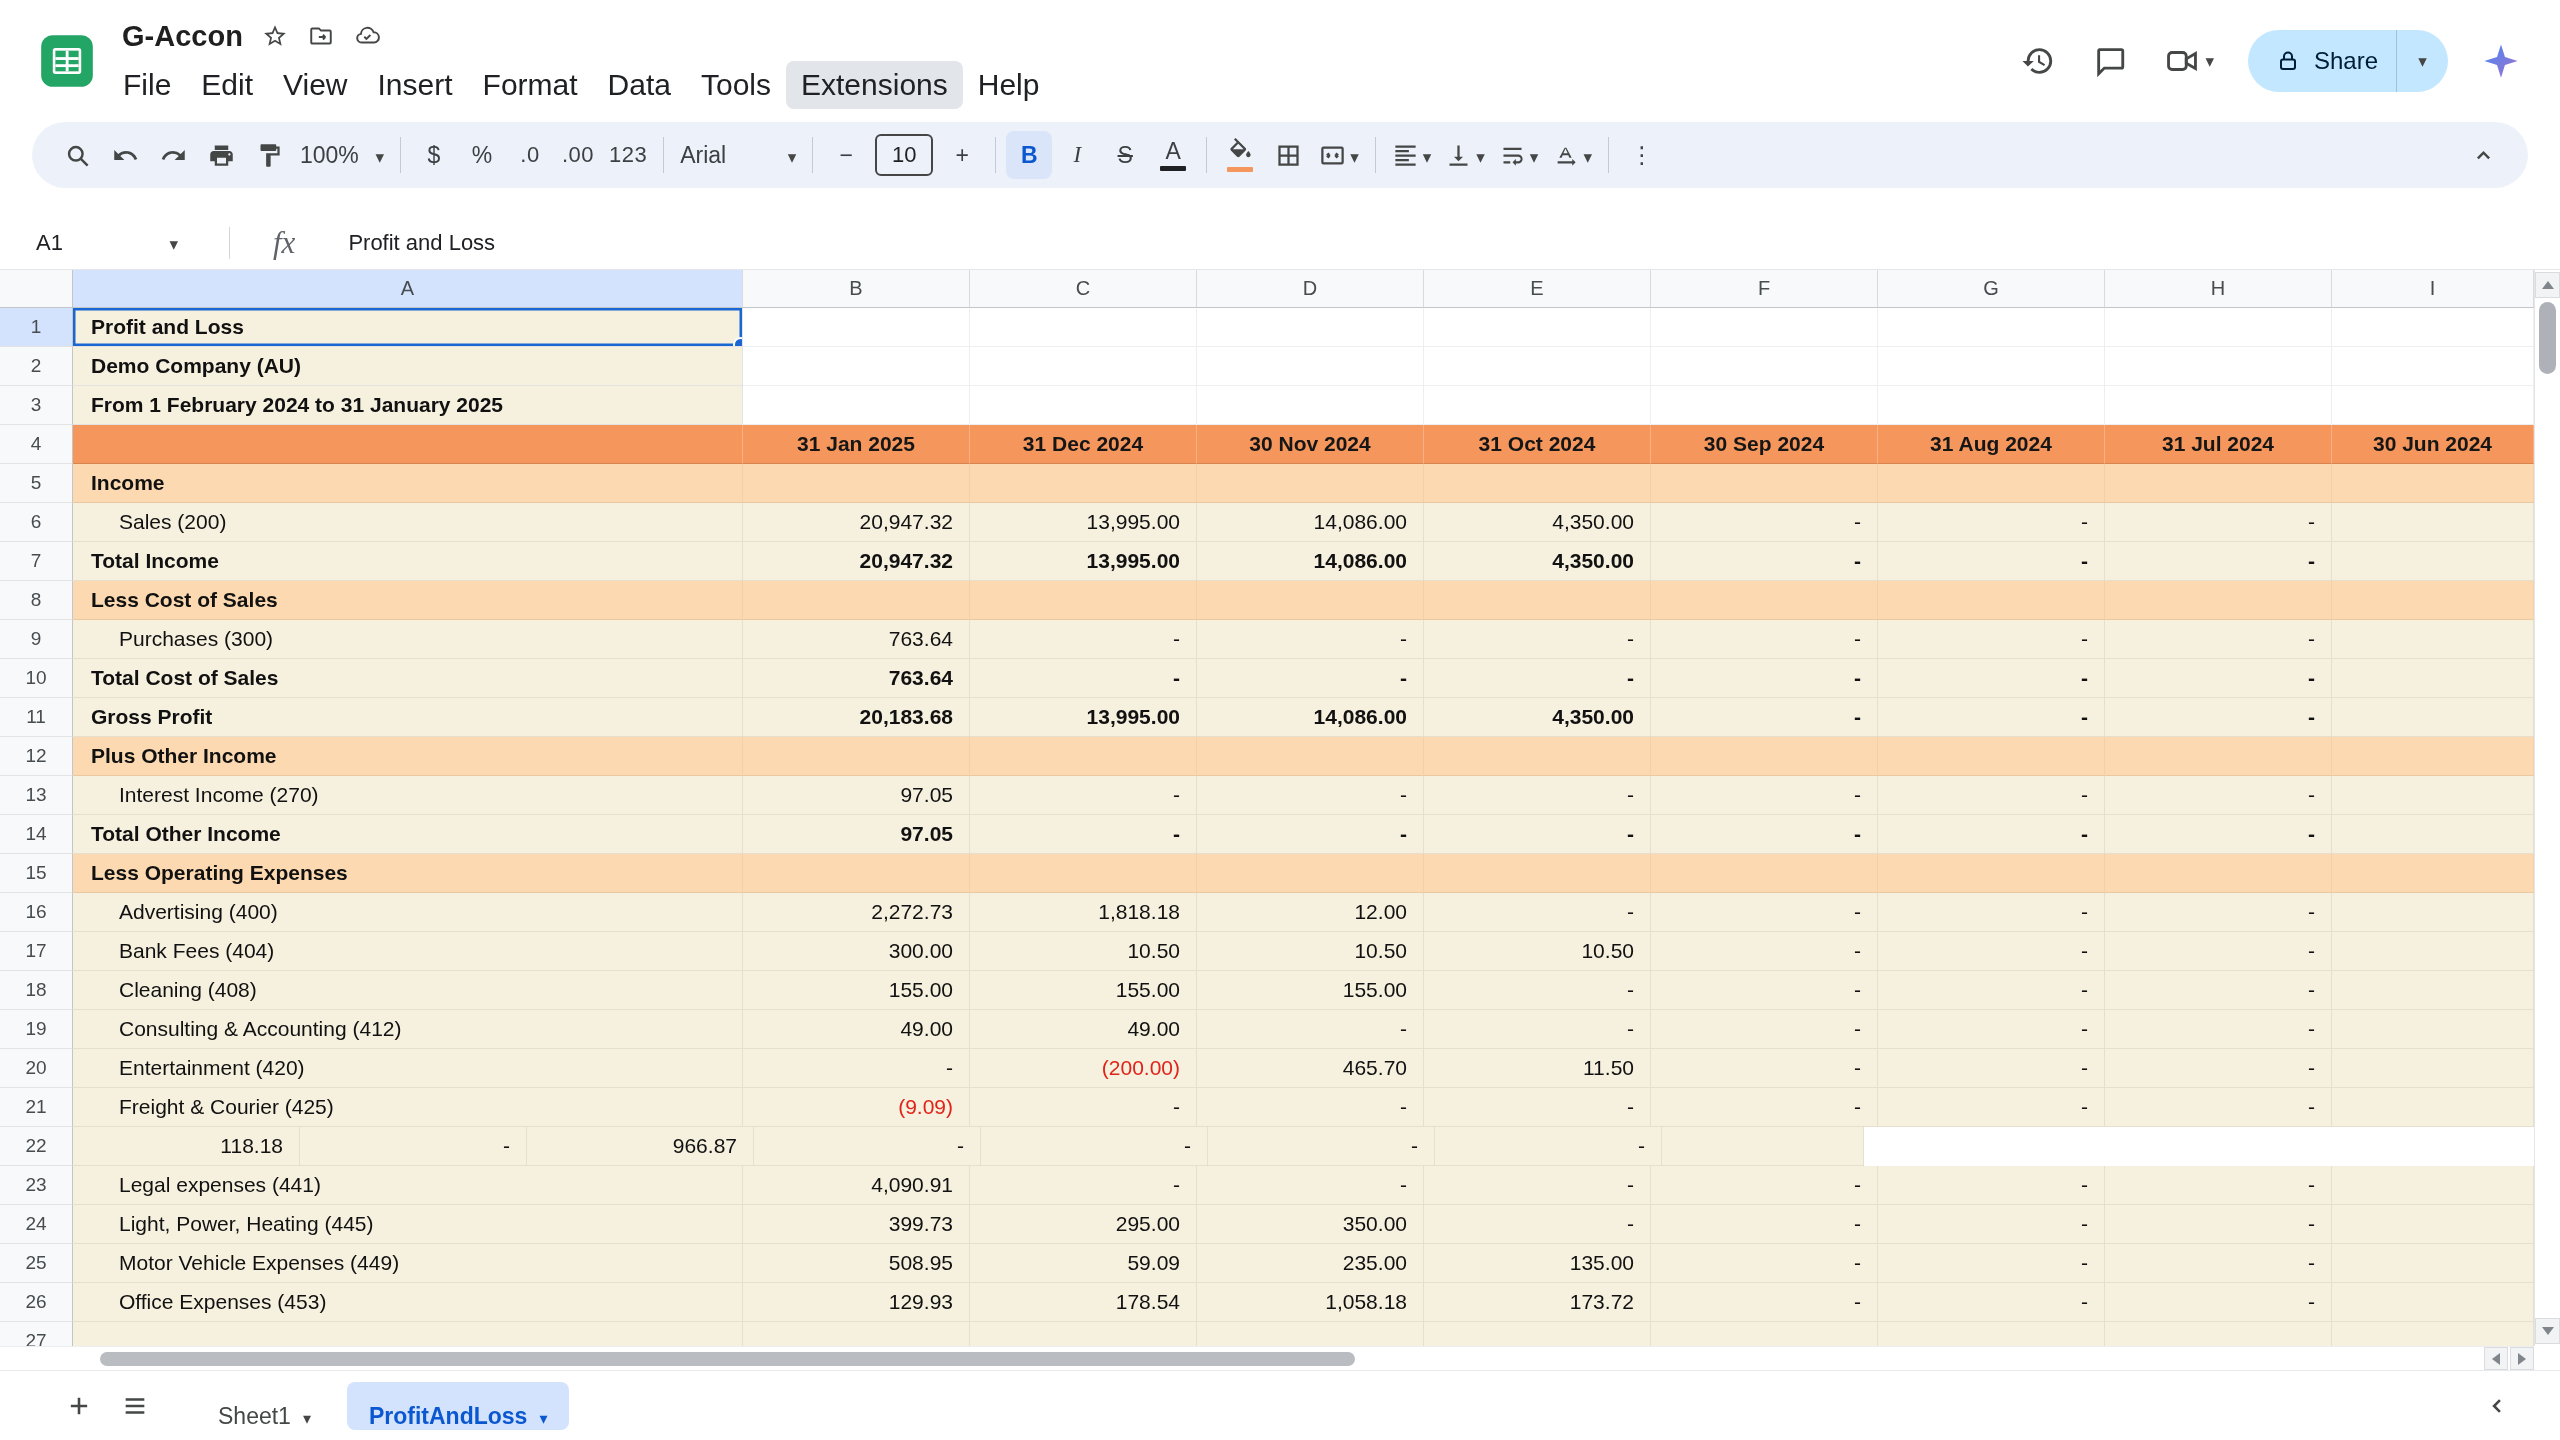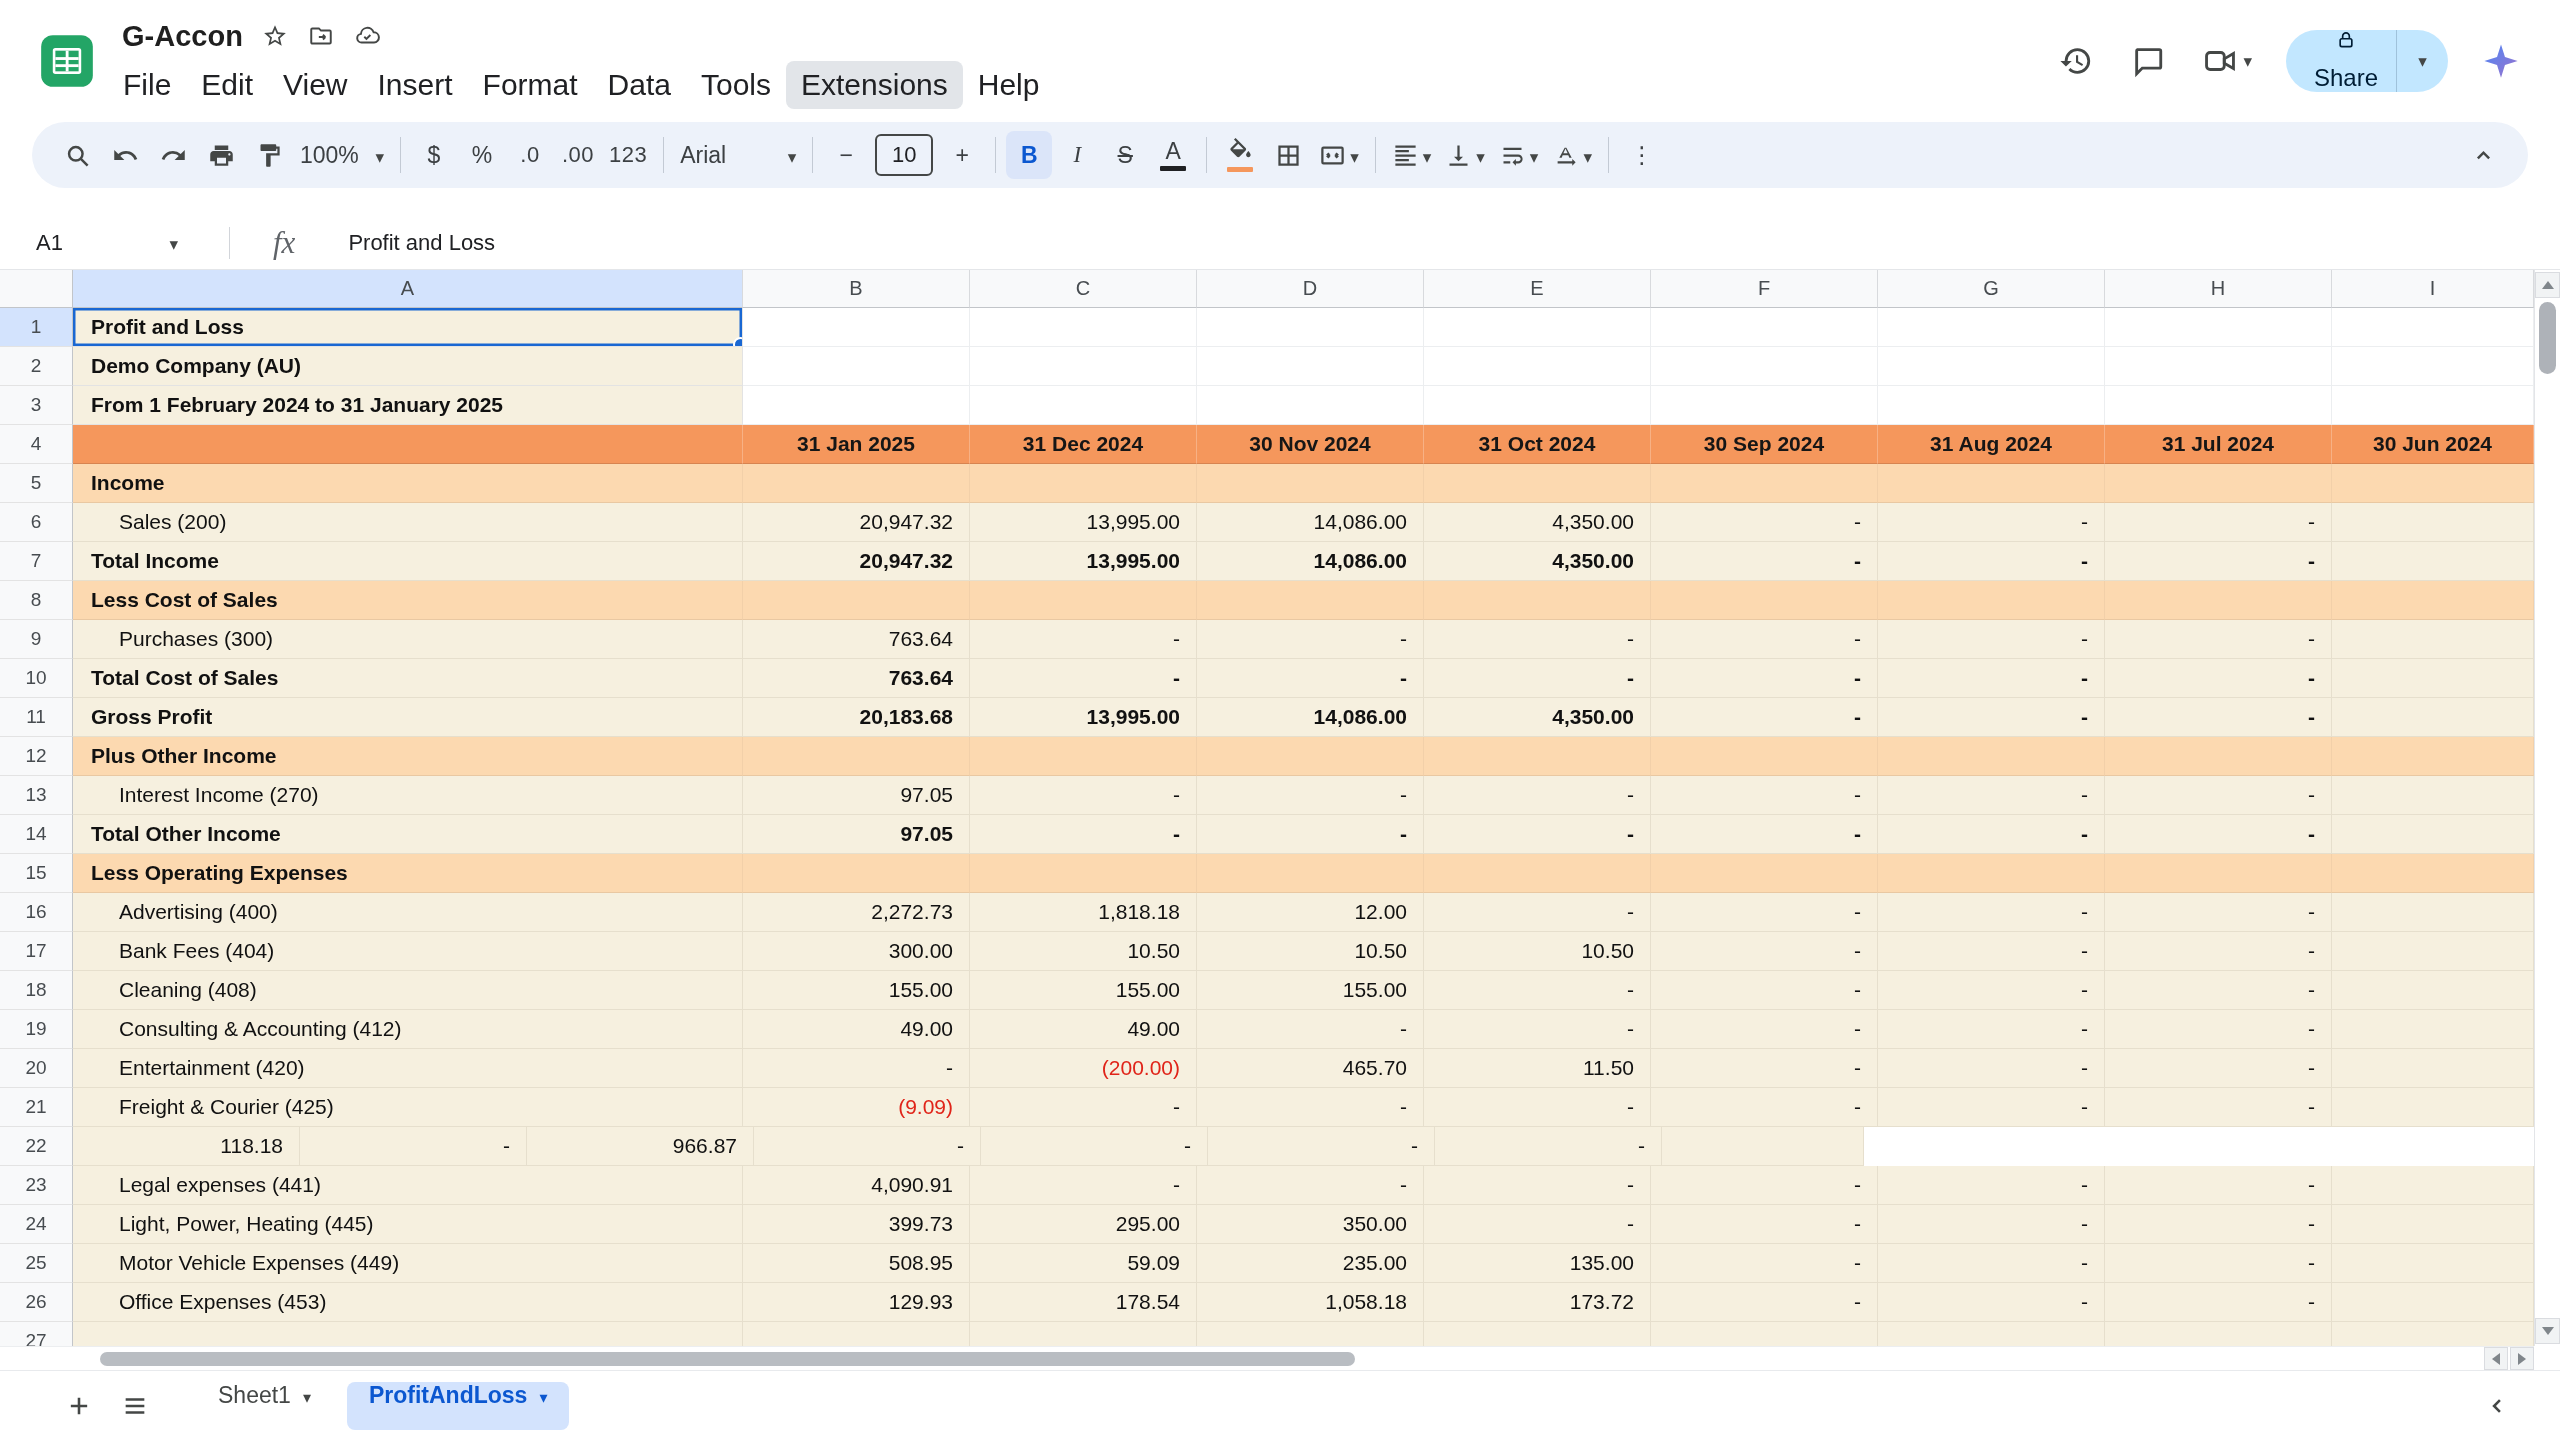--- a/index.html
+++ b/index.html
@@ -16,21 +16,21 @@
   .title-icon { width:28px; height:28px; display:flex; align-items:center; justify-content:center; color:#444746; }
   .title-icon svg { width:26px; height:26px; }
   .menubar { display:flex; margin-top:2px; margin-left:-14px; }
   .menu-item { font-size:30px; color:#202124; padding:7px 15px; border-radius:8px; cursor:pointer; white-space:nowrap; }
   .menu-item.hl { background:#e2e5e9; }
   .topbar-right { display:flex; align-items:center; gap:34px; }
   .tb-icon { width:38px; height:38px; display:flex; align-items:center; justify-content:center; }
   .tb-icon svg { width:34px; height:34px; }
   .meet-group { display:flex; align-items:center; gap:4px; }
   .share-btn { display:flex; align-items:stretch; height:62px; border-radius:32px; background:var(--share-bg,#c2e7ff); color:#001d35; overflow:hidden; }
-  .share-main { display:flex; align-items:center; gap:14px; padding:0 18px 0 28px; font-size:24px; font-weight:500;flex-direction:column; }
+  .share-main { display:flex; align-items:center; gap:14px; padding:0 18px 0 28px; font-size:24px; font-weight:500; }
   .share-main svg { width:24px; height:24px; }
   .share-caret { display:flex; align-items:center; justify-content:center; width:52px; border-left:1px solid rgba(0,29,53,.18); font-size:20px; }
   .gemini svg { width:40px; height:40px; }
 
   
   .toolbar-strip { height:100px; padding:6px 32px 18px; }
   .toolbar { background:#edf2fa; border-radius:999px; height:66px; display:flex; align-items:center; padding:0 22px; gap:2px; }
   .tb { min-width:46px; height:48px; border-radius:8px; display:flex; align-items:center; justify-content:center; color:#3c4043; font-size:23px; gap:4px; cursor:pointer; padding:0 6px; }
   .tb svg { width:27px; height:27px; flex:0 0 auto; }
   .tb.bold-btn { font-weight:700; color:#0b57d0; background:#dbe5f9; }
@@ -98,21 +98,21 @@
   .hthumb { position:absolute; left:100px; top:5px; width:1255px; height:14px; background:#b9bdc2; border-radius:7px; }
   .hscroll .arrow { position:absolute; top:0; width:24px; height:23px; display:flex; align-items:center; justify-content:center; background:#f1f3f4; border:1px solid #dadce0; }
   .hscroll .arrow.left { right:26px; }
   .hscroll .arrow.right { right:0; }
 
   
   .sheetbar { height:70px; display:flex; align-items:center; padding:0 40px 0 56px; background:#fff; border-top:1px solid #e8eaed; gap:10px; }
   .sb-icon { width:46px; height:46px; display:flex; align-items:center; justify-content:center; border-radius:50%; color:#444746; cursor:pointer; }
   .sb-icon svg { width:28px; height:28px; }
   .sheet-tabs { display:flex; align-items:center; margin-left:28px; gap:14px; height:100%; }
-  .sheet-tab { display:flex; align-items:flex-start; gap:12px; padding:0 22px; height:48px; font-size:23px; color:#444746; font-weight:500; border-radius:8px; cursor:pointer; }
+  .sheet-tab { display:flex; align-items:flex-end; gap:12px; padding:0 22px; height:48px; font-size:23px; color:#444746; font-weight:500; border-radius:8px; cursor:pointer; }
   .sheet-tab .caret::after { font-size:16px; }
   .sheet-tab.active { background:var(--active-tab-bg,#d3e3fd); color:#0b57d0; font-weight:700; }
   .sheet-tab.active .caret::after { color:#0b57d0; }
   .sheetbar .right-chevron { margin-left:auto; }
 </style>
 </head>
 <body>
 
 <div class="app">
 

